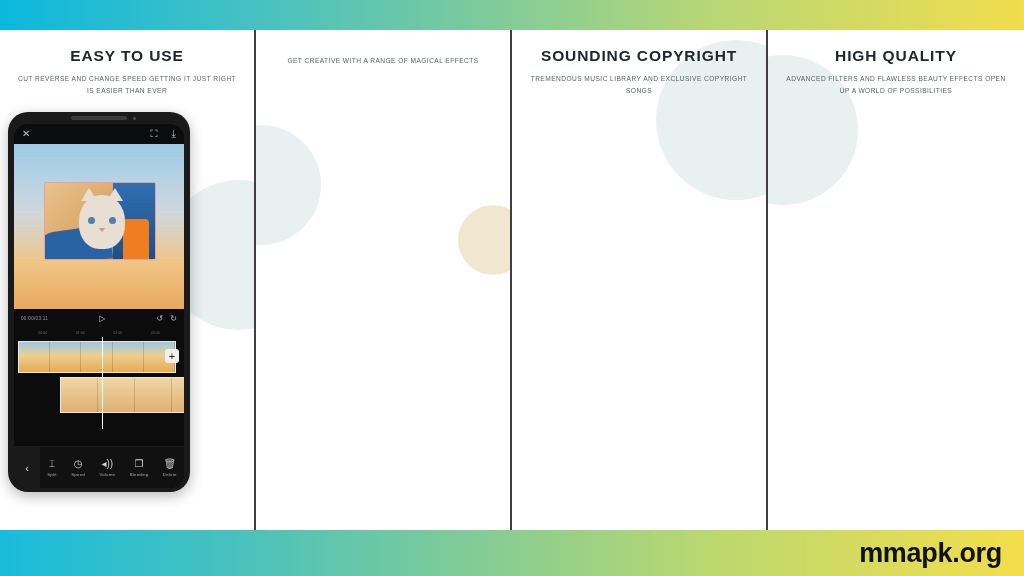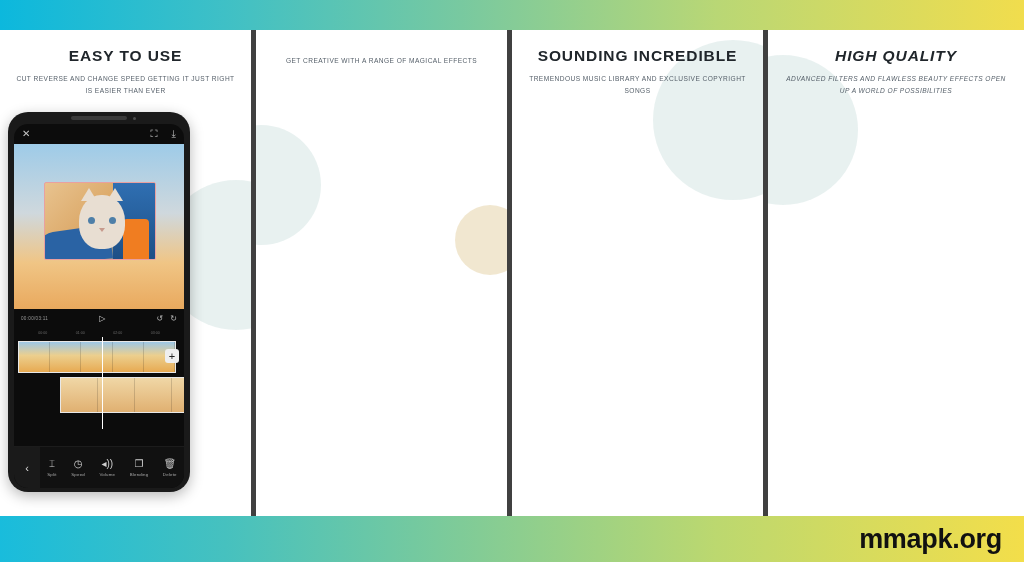--- a/index.html
+++ b/index.html
@@ -9,39 +9,39 @@
     background: #ffffff;
     position: relative;
   }
 
   
   .bar-top {
     position: absolute; left: 0; top: 0; width: 1024px; height: 30px;
     background: linear-gradient(90deg, #0cb8dd 0%, #3fc0c6 22%, #78c9a0 45%, #b9d775 70%, #f1dd4d 100%);
   }
   .bar-bottom {
-    position: absolute; left: 0; bottom: 14px; width: 1024px; height: 46px;
+    position: absolute; left: 0; bottom: 0; width: 1024px; height: 46px;
     background: linear-gradient(90deg, #19bcdc 0%, #46c1bf 22%, #7fcb98 45%, #bcd86f 70%, #f3de4a 100%);
   }
   .site-logo {
     position: absolute; right: 22px; top: 50%; transform: translateY(-50%);
     font-size: 27px; font-weight: bold; color: #111; letter-spacing: -.3px;
   }
 
   
   .panels {
     position: absolute; left: 0; top: 30px; width: 1024px; height: 500px;
     display: flex;
   }
   .panel {
     position: relative; width: 256px; height: 500px;
     background: #ffffff; overflow: hidden;
-    border-right: 5px solid #404040;
-  }
-  .panel:last-child { border-right: none; font-style: italic; }
+    border-right: 2px solid #404040;
+  }
+  .panel:last-child { border-right: none; }
   .panel .blob {
     position: absolute; border-radius: 50%;
     background: #e4efed; opacity: .85;
   }
   .panel-head { position: relative; z-index: 2; padding-top: 17px; text-align: center; }
   .panel-title {
     font-size: 15.5px; font-weight: bold; color: #20262b;
     letter-spacing: .9px;
   }
   .panel-sub {
@@ -263,21 +263,21 @@
     <div class="blob" style="width:70px;height:70px;right:-18px;top:175px;background:#efe3c8;"></div>
     <div class="panel-head">
       <div class="panel-sub">GET CREATIVE WITH A RANGE OF MAGICAL EFFECTS</div>
     </div>
 
   </div>
 
   <div class="panel">
     <div class="blob" style="width:160px;height:160px;right:-50px;top:10px;"></div>
     <div class="panel-head">
-      <div class="panel-title">SOUNDING INCREDIBLE</div>
+      <div class="panel-title">SOUNDING COPYRIGHT</div>
       <div class="panel-sub">TREMENDOUS MUSIC LIBRARY AND EXCLUSIVE COPYRIGHT SONGS</div>
     </div>
 
   </div>
 
   <div class="panel">
     <div class="blob" style="width:150px;height:150px;left:-60px;top:25px;"></div>
     <div class="panel-head">
       <div class="panel-title">HIGH QUALITY</div>
       <div class="panel-sub">ADVANCED FILTERS AND FLAWLESS BEAUTY EFFECTS OPEN UP A WORLD OF POSSIBILITIES</div>

